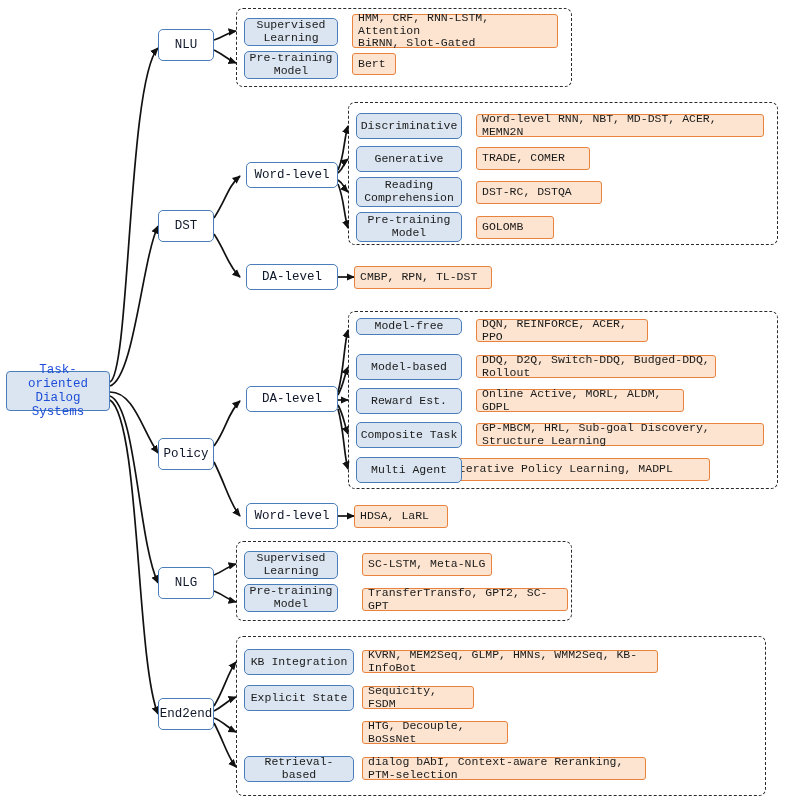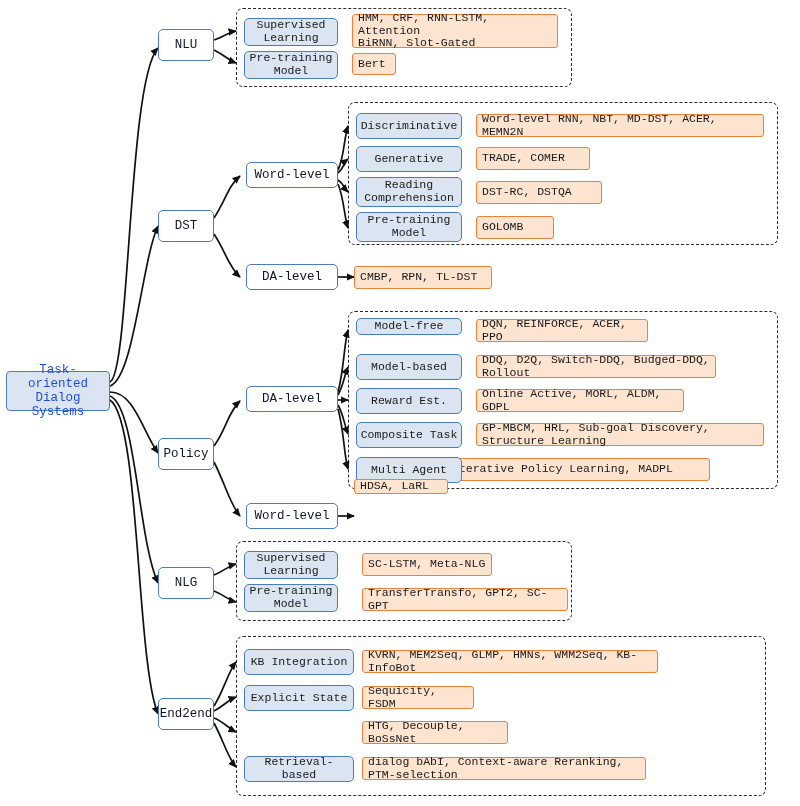--- a/index.html
+++ b/index.html
@@ -190,21 +190,21 @@
 
   <div class="node cat" style="left:356px; top:388px; width:106px; height:26px;">Reward Est.</div>
   <div class="node meth" style="left:476px; top:389px; width:208px; height:23px;">Online Active, MORL, ALDM, GDPL</div>
 
   <div class="node cat" style="left:356px; top:422px; width:106px; height:26px;">Composite Task</div>
   <div class="node meth" style="left:476px; top:423px; width:288px; height:23px;">GP-MBCM, HRL, Sub-goal Discovery, Structure Learning</div>
 
   <div class="node meth" style="left:446px; top:458px; width:264px; height:23px;">Iterative Policy Learning, MADPL</div>
   <div class="node cat" style="left:356px; top:457px; width:106px; height:26px;">Multi Agent</div>
 
-  <div class="node meth" style="left:354px; top:479px; width:94px; height:15px;">HDSA, LaRL</div>
+  <div class="node meth" style="left:354px; top:505px; width:94px; height:23px;">HDSA, LaRL</div>
 
   <div class="node cat" style="left:244px; top:551px; width:94px; height:28px; white-space:pre-line;">Supervised
 Learning</div>
   <div class="node meth" style="left:362px; top:553px; width:130px; height:23px;">SC-LSTM, Meta-NLG</div>
 
   <div class="node cat" style="left:244px; top:584px; width:94px; height:28px; white-space:pre-line;">Pre-training
 Model</div>
   <div class="node meth" style="left:362px; top:588px; width:206px; height:23px;">TransferTransfo, GPT2, SC-GPT</div>
 
   <div class="node cat" style="left:244px; top:649px; width:110px; height:26px;">KB Integration</div>

